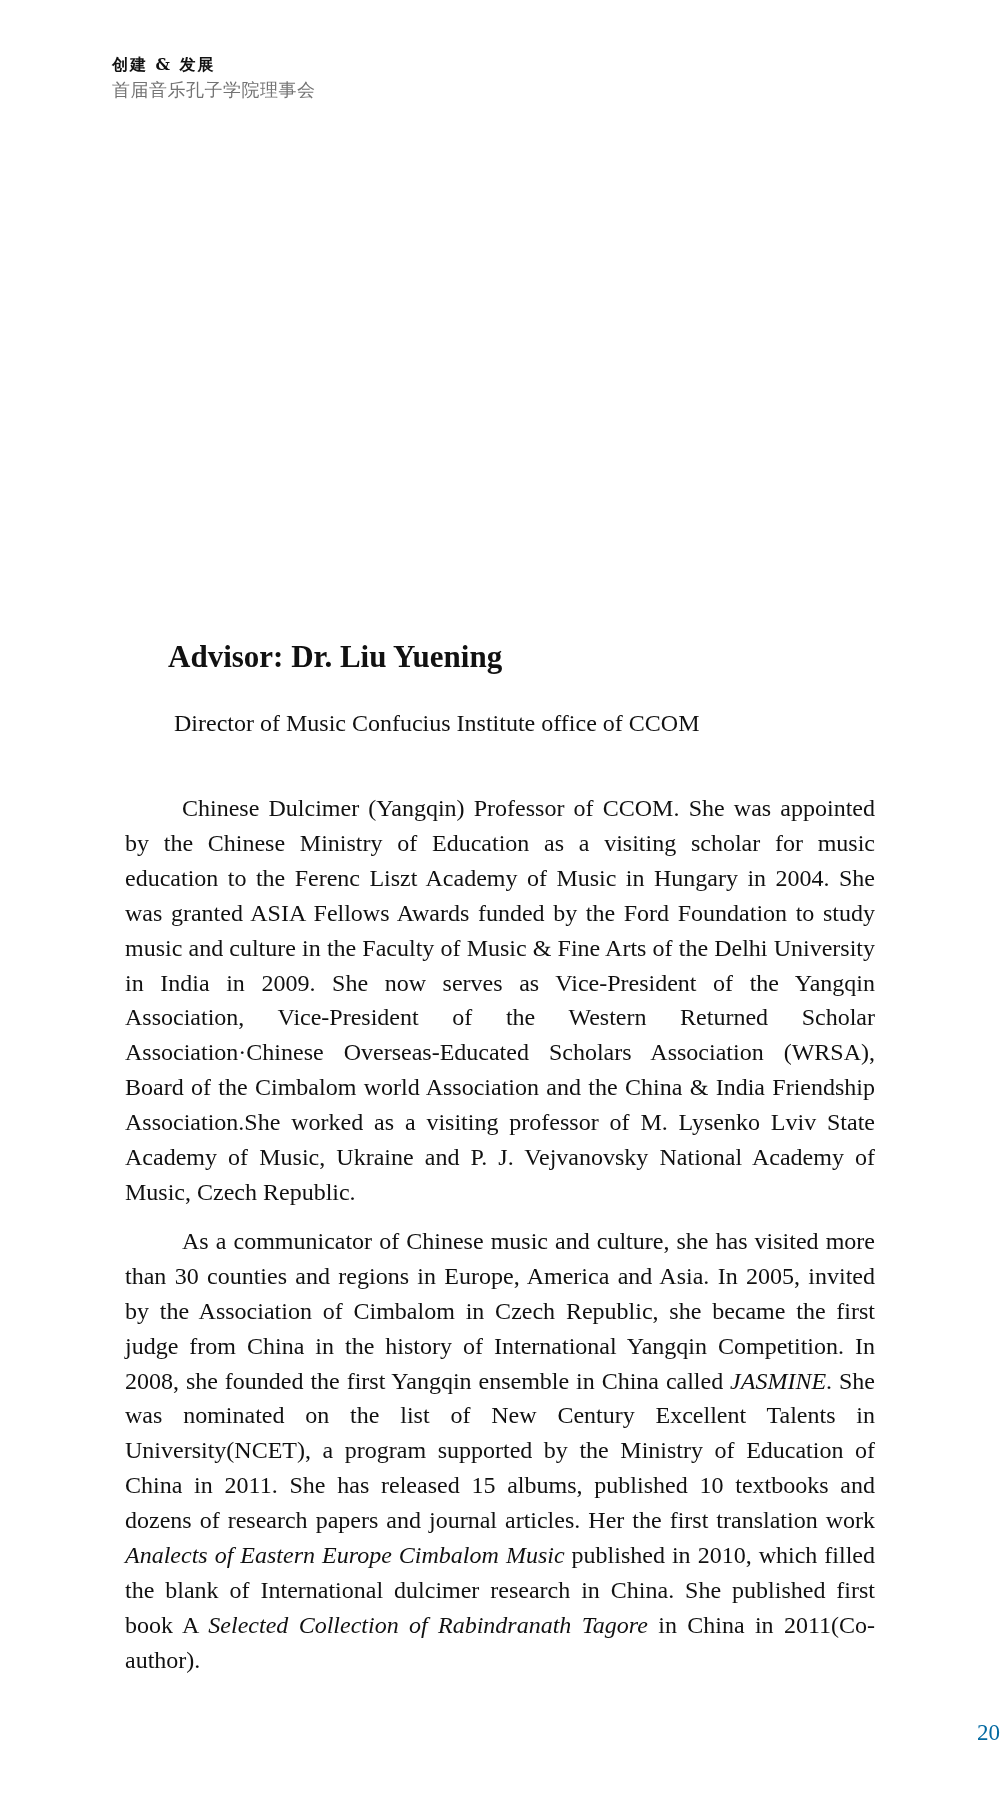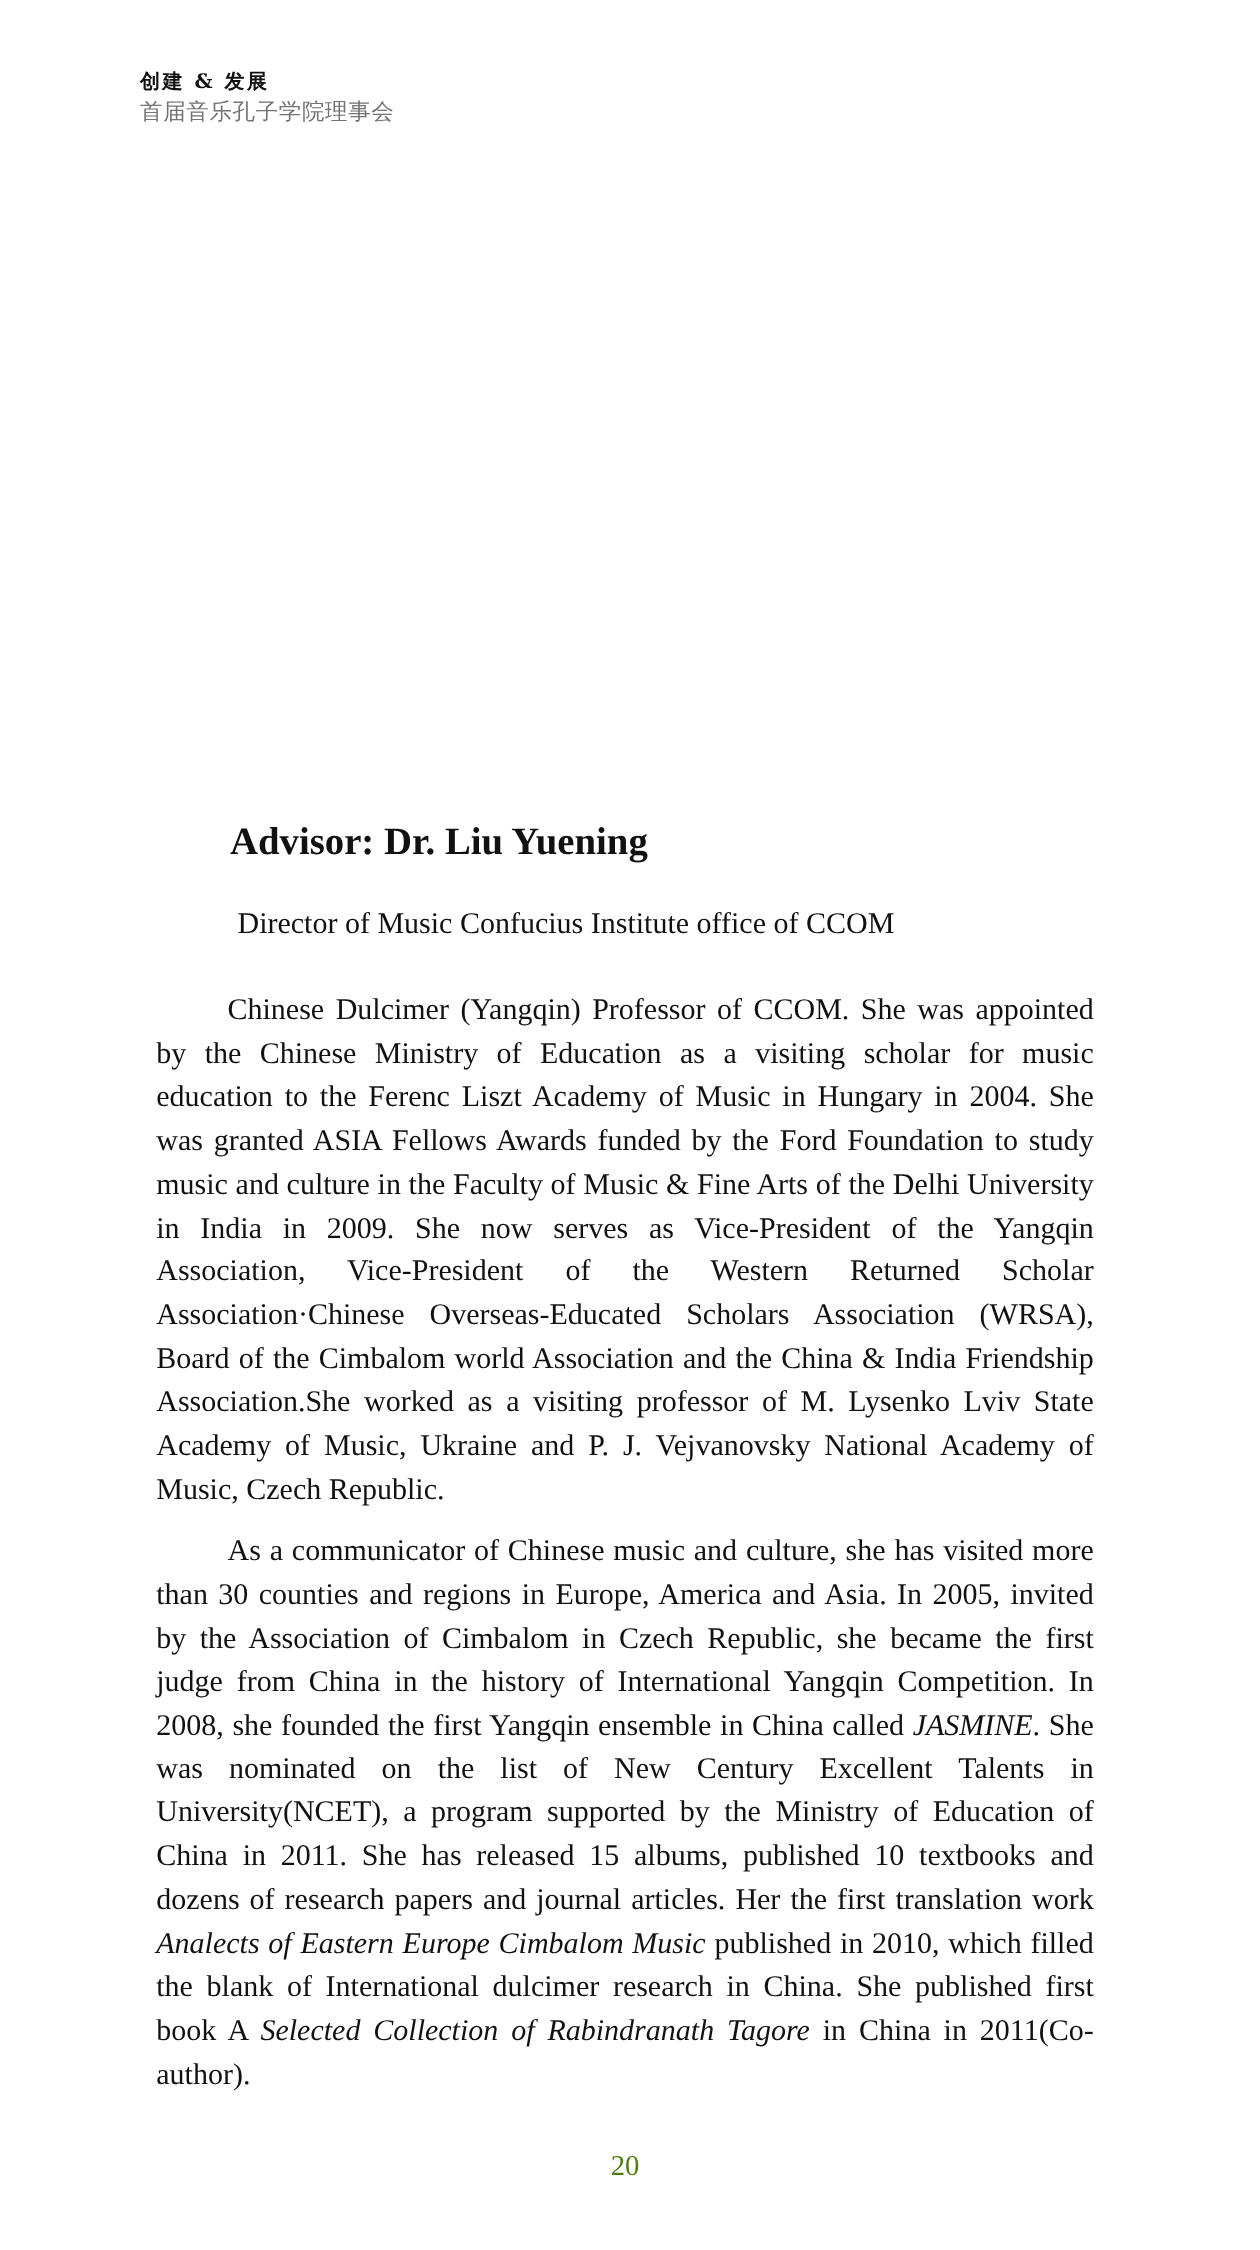--- a/index.html
+++ b/index.html
@@ -1,26 +1,26 @@
 <!DOCTYPE html>
 <html><head>
   <meta charset="utf-8">
   <style>
     html, body { margin: 0; padding: 0; background: #ffffff; }
     body { width: 1008px; height: 1800px; position: relative; overflow: hidden;
            font-family: "Liberation Serif", "DejaVu Serif", serif; color: #111; }
     .header { position: absolute; left: 112px; top: 52px; }
     .header-brand { font-family: "DejaVu Serif", serif; font-size: 16px; font-weight: bold; letter-spacing: 2px; line-height: 26px; color: #111; }
     .header-sub { font-family: "DejaVu Sans", sans-serif; font-size: 18px; line-height: 24px; color: #737373; letter-spacing: 0.5px; }
-    .title { position: absolute; left: 168px; top: 638px; font-size: 31px; font-weight: bold; line-height: 38px; margin: 16px; }
-    .subtitle { position: absolute; left: 174px; top: 708px; font-size: 24px; line-height: 30px; margin: 16px; }
+    .title { position: absolute; left: 168px; top: 638px; font-size: 31px; font-weight: bold; line-height: 38px; margin: 0; }
+    .subtitle { position: absolute; left: 174px; top: 708px; font-size: 24px; line-height: 30px; margin: 0; }
     .body { position: absolute; left: 111px; top: 777px; width: 778px; font-size: 24px; line-height: 34.9px; text-align: justify; }
     .body p { margin: 14px; text-indent: 57px; }
     .body em { }
-    .page-number { position: absolute; left: 0; width: 1000px; top: 1720px; text-align: center; font-size: 23px; color: #4d7c0f; }
+    .page-number { position: absolute; left: 0; width: 1000px; top: 1720px; text-align: right; font-size: 23px; color: #0369a1; }
   </style>
 </head>
 <body>
 
 <div class="header">
   <div class="header-brand">创建 &amp; 发展</div>
   <div class="header-sub">首届音乐孔子学院理事会</div>
 </div>
 
 <h1 class="title">Advisor: Dr. Liu Yuening</h1>

